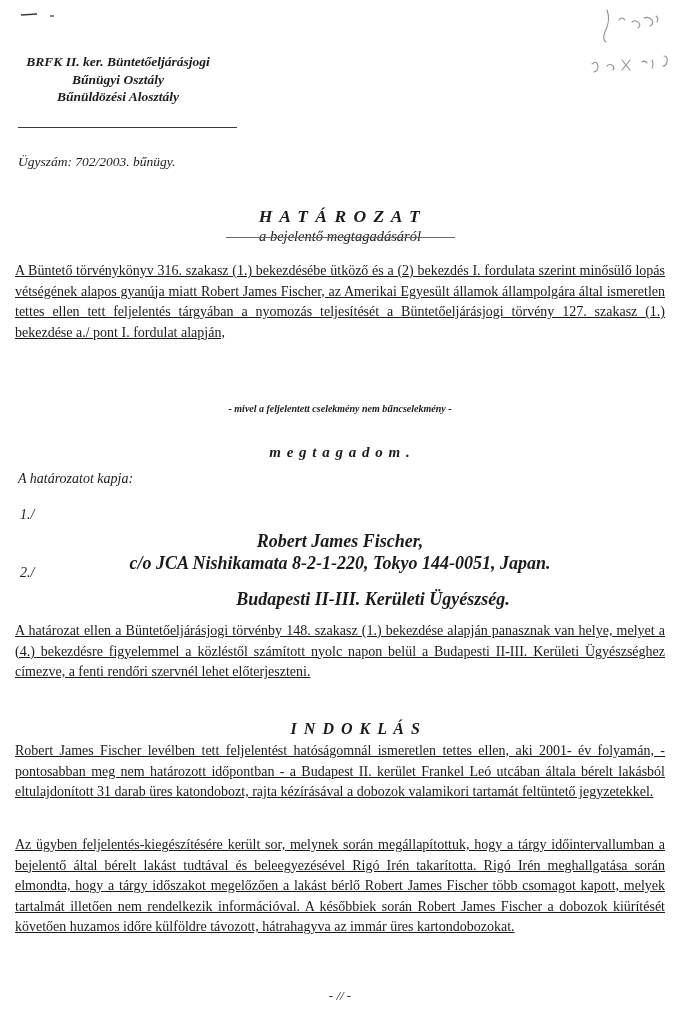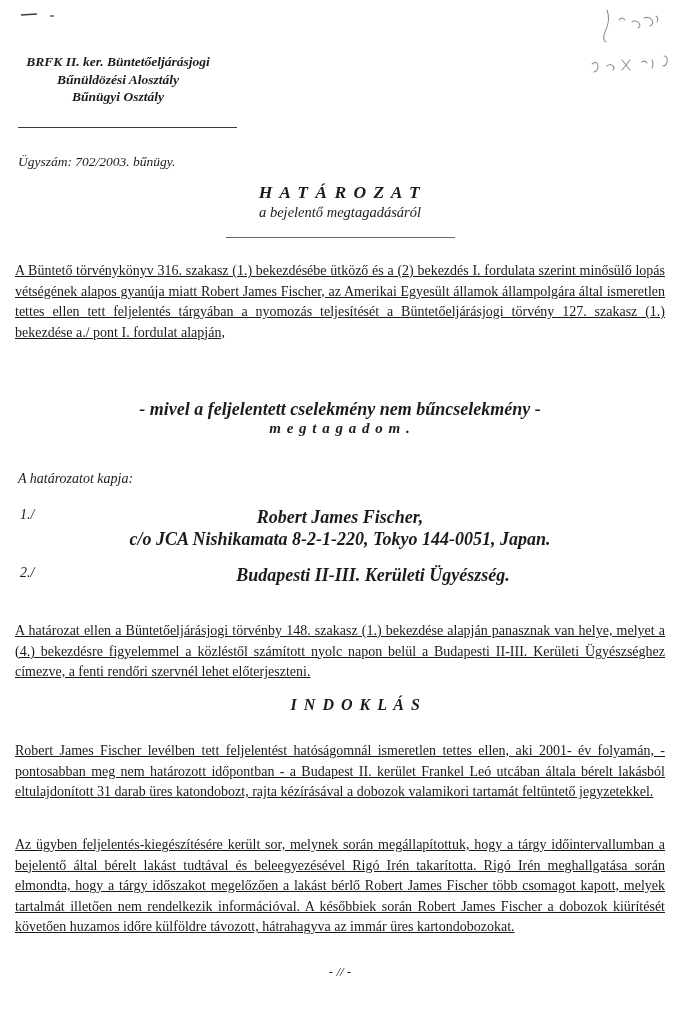--- a/index.html
+++ b/index.html
@@ -6,33 +6,33 @@
   .page{
     position:relative;
     width:680px;height:1020px;
     background:#ffffff;
     font-family:"Liberation Serif", serif;
     color:#1b1b1b;
     overflow:hidden;
     margin:0 auto;
   }
   .abs{position:absolute;}
-  .center{text-align:center;}
+  .center{text-align:center;margin-top:24px;}
   .just{text-align:justify;}
   .bi{font-weight:bold;font-style:italic;}
   .it{font-style:italic;}
   .para{font-size:14px;line-height:20.5px;left:15px;width:650px;text-decoration:underline;}
   .org-header{left:18px;top:53px;width:200px;font-size:13.5px;line-height:17.5px;text-align:center;}
   .rule1{top:127px;left:18px;width:219px;border-top:1.6px solid #3a3a3a;height:0;}
   .case-number{top:154px;left:18px;font-size:13.5px;}
   .doc-title{top:182px;left:0;width:100%;font-size:17.5px;letter-spacing:1.5px;}
   .doc-subtitle{top:204px;left:0;width:100%;font-size:14.5px;}
   .rule2{top:237px;left:226px;width:229px;border-top:1.2px solid #6a6a6a;height:0;}
   .p-intro{top:261px;}
-  .reason-line{top:399px;left:0;width:100%;font-size:18px;}
+  .reason-line{top:379px;left:0;width:100%;font-size:10px;}
   .decision-line{top:420px;left:0;width:100%;font-size:15px;letter-spacing:1px;}
   .kapja{top:471px;left:18px;font-size:14px;}
   .recip-num{left:20px;font-size:14px;}
   .recip-line{left:0;width:100%;font-size:18px;}
   .p-appeal{top:621px;}
   .indoklas-title{top:696px;left:0;width:100%;font-size:16px;letter-spacing:1.5px;padding-left:16px;}
   .p-ind1{top:741px;}
   .p-ind2{top:835px;}
   .page-footer{top:964px;left:0;width:100%;font-size:13px;}
   .corner-mark{top:10px;left:20px;}
@@ -57,22 +57,22 @@
     <path d="M40 62 q 5 -4 6 2 q 0 5 -4 6"></path>
     <path d="M55 64 q 3 -3 6 0 q 2 2 0 4"></path>
     <path d="M70 58 l 8 10 M78 58 l -8 10"></path>
     <path d="M90 60 q 3 -2 5 1"></path>
     <path d="M100 58 q 2 4 0 8"></path>
     <path d="M112 54 q 4 0 3 6 q -1 4 -4 4"></path>
   </svg>
 
   <div class="abs org-header bi">
     <div>BRFK II. ker. Büntetőeljárásjogi</div>
+    <div>Bűnügyi Osztály</div>
     <div>Bűnüldözési Alosztály</div>
-    <div>Bűnügyi Osztály</div>
   </div>
 
   <div class="abs rule1"></div>
 
   <div class="abs case-number it">Ügyszám: 702/2003. bűnügy.</div>
 
   <div class="abs doc-title center bi">H A T Á R O Z A T</div>
   <div class="abs doc-subtitle center it">a bejelentő megtagadásáról</div>
 
   <div class="abs rule2"></div>

